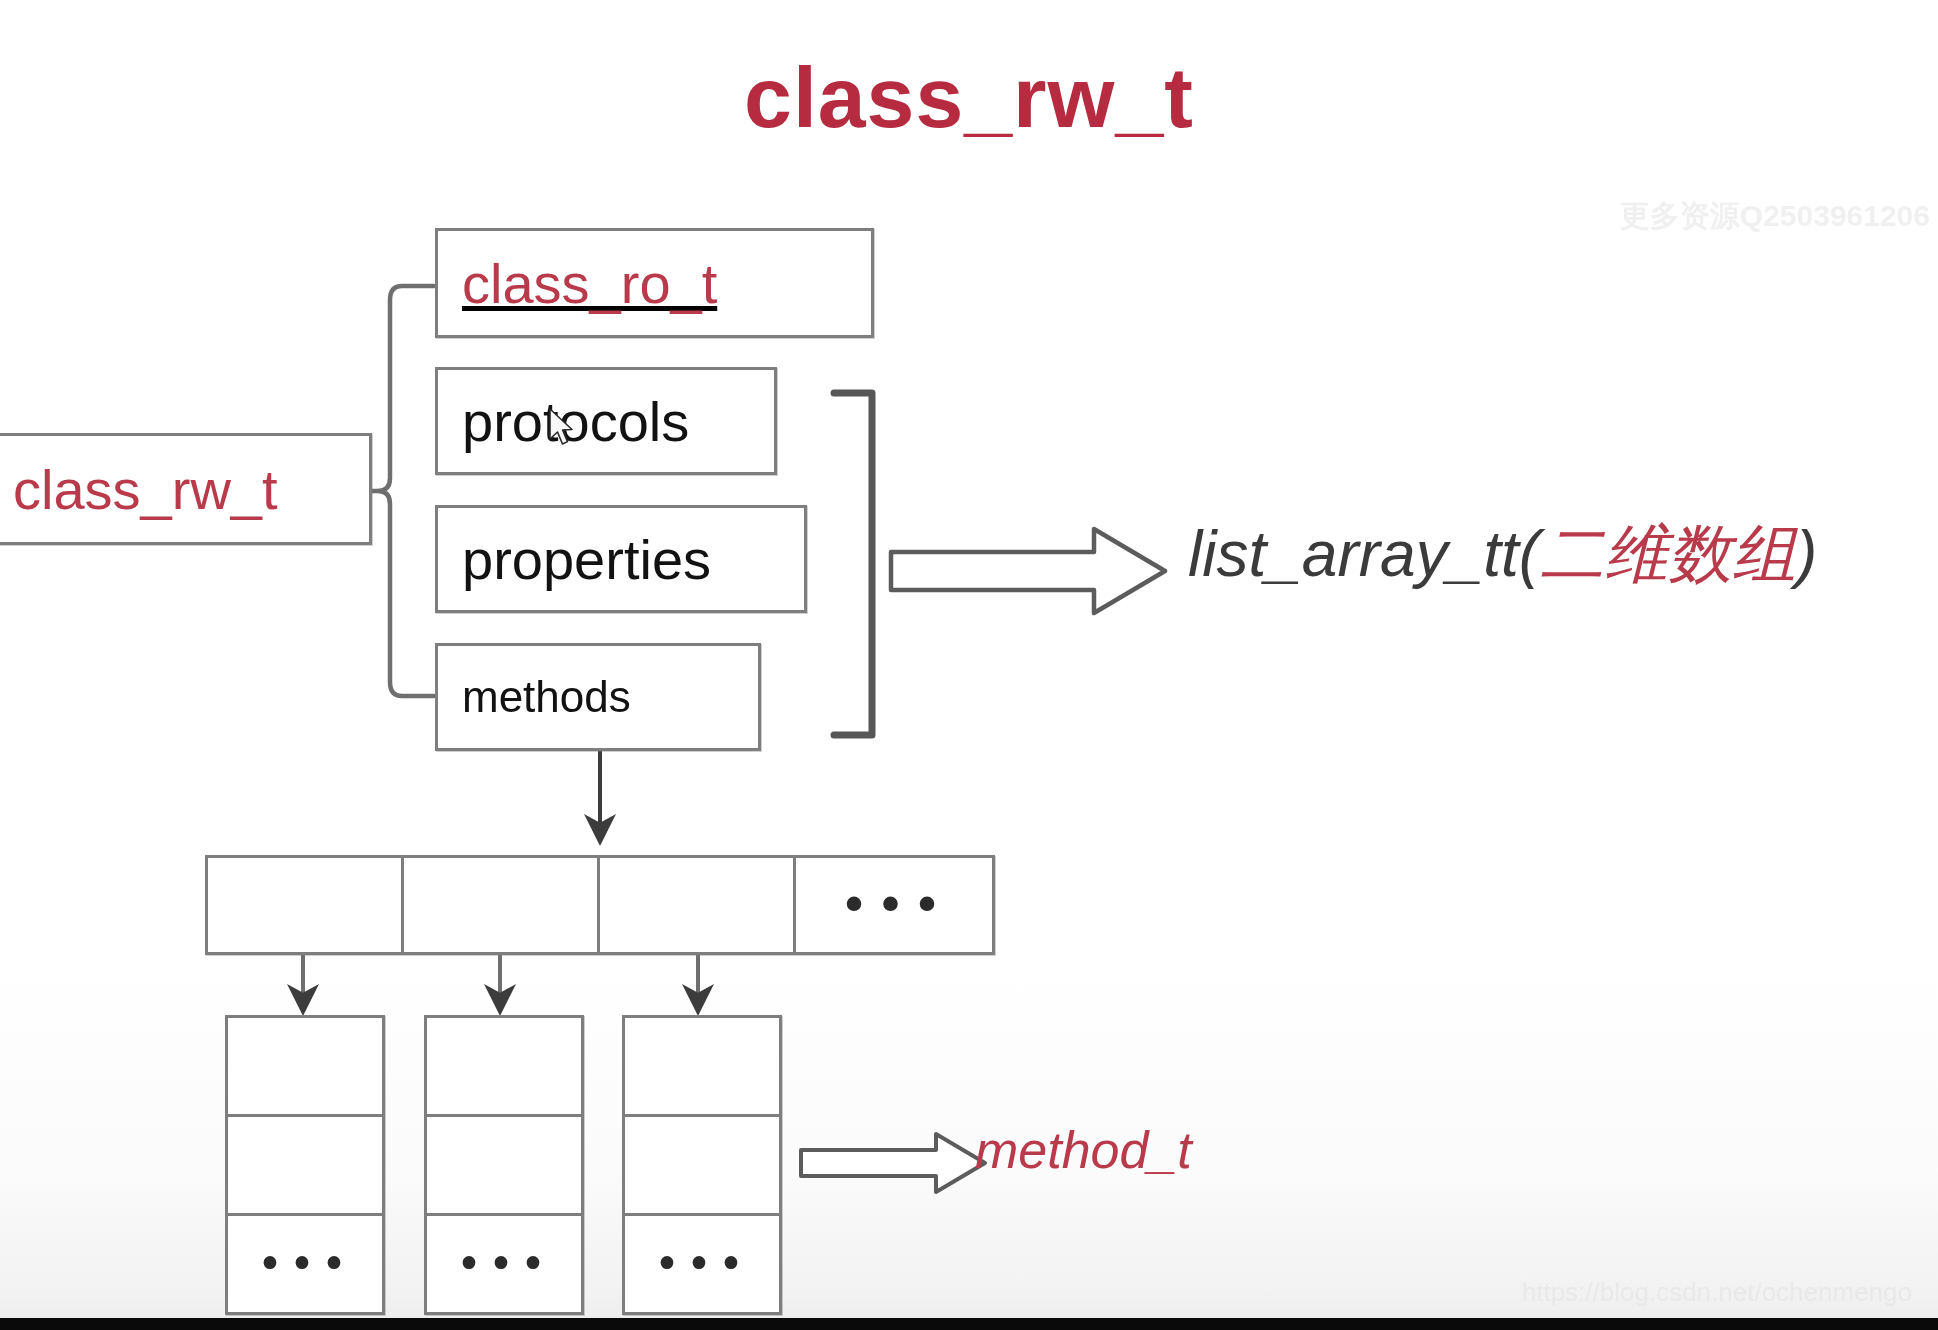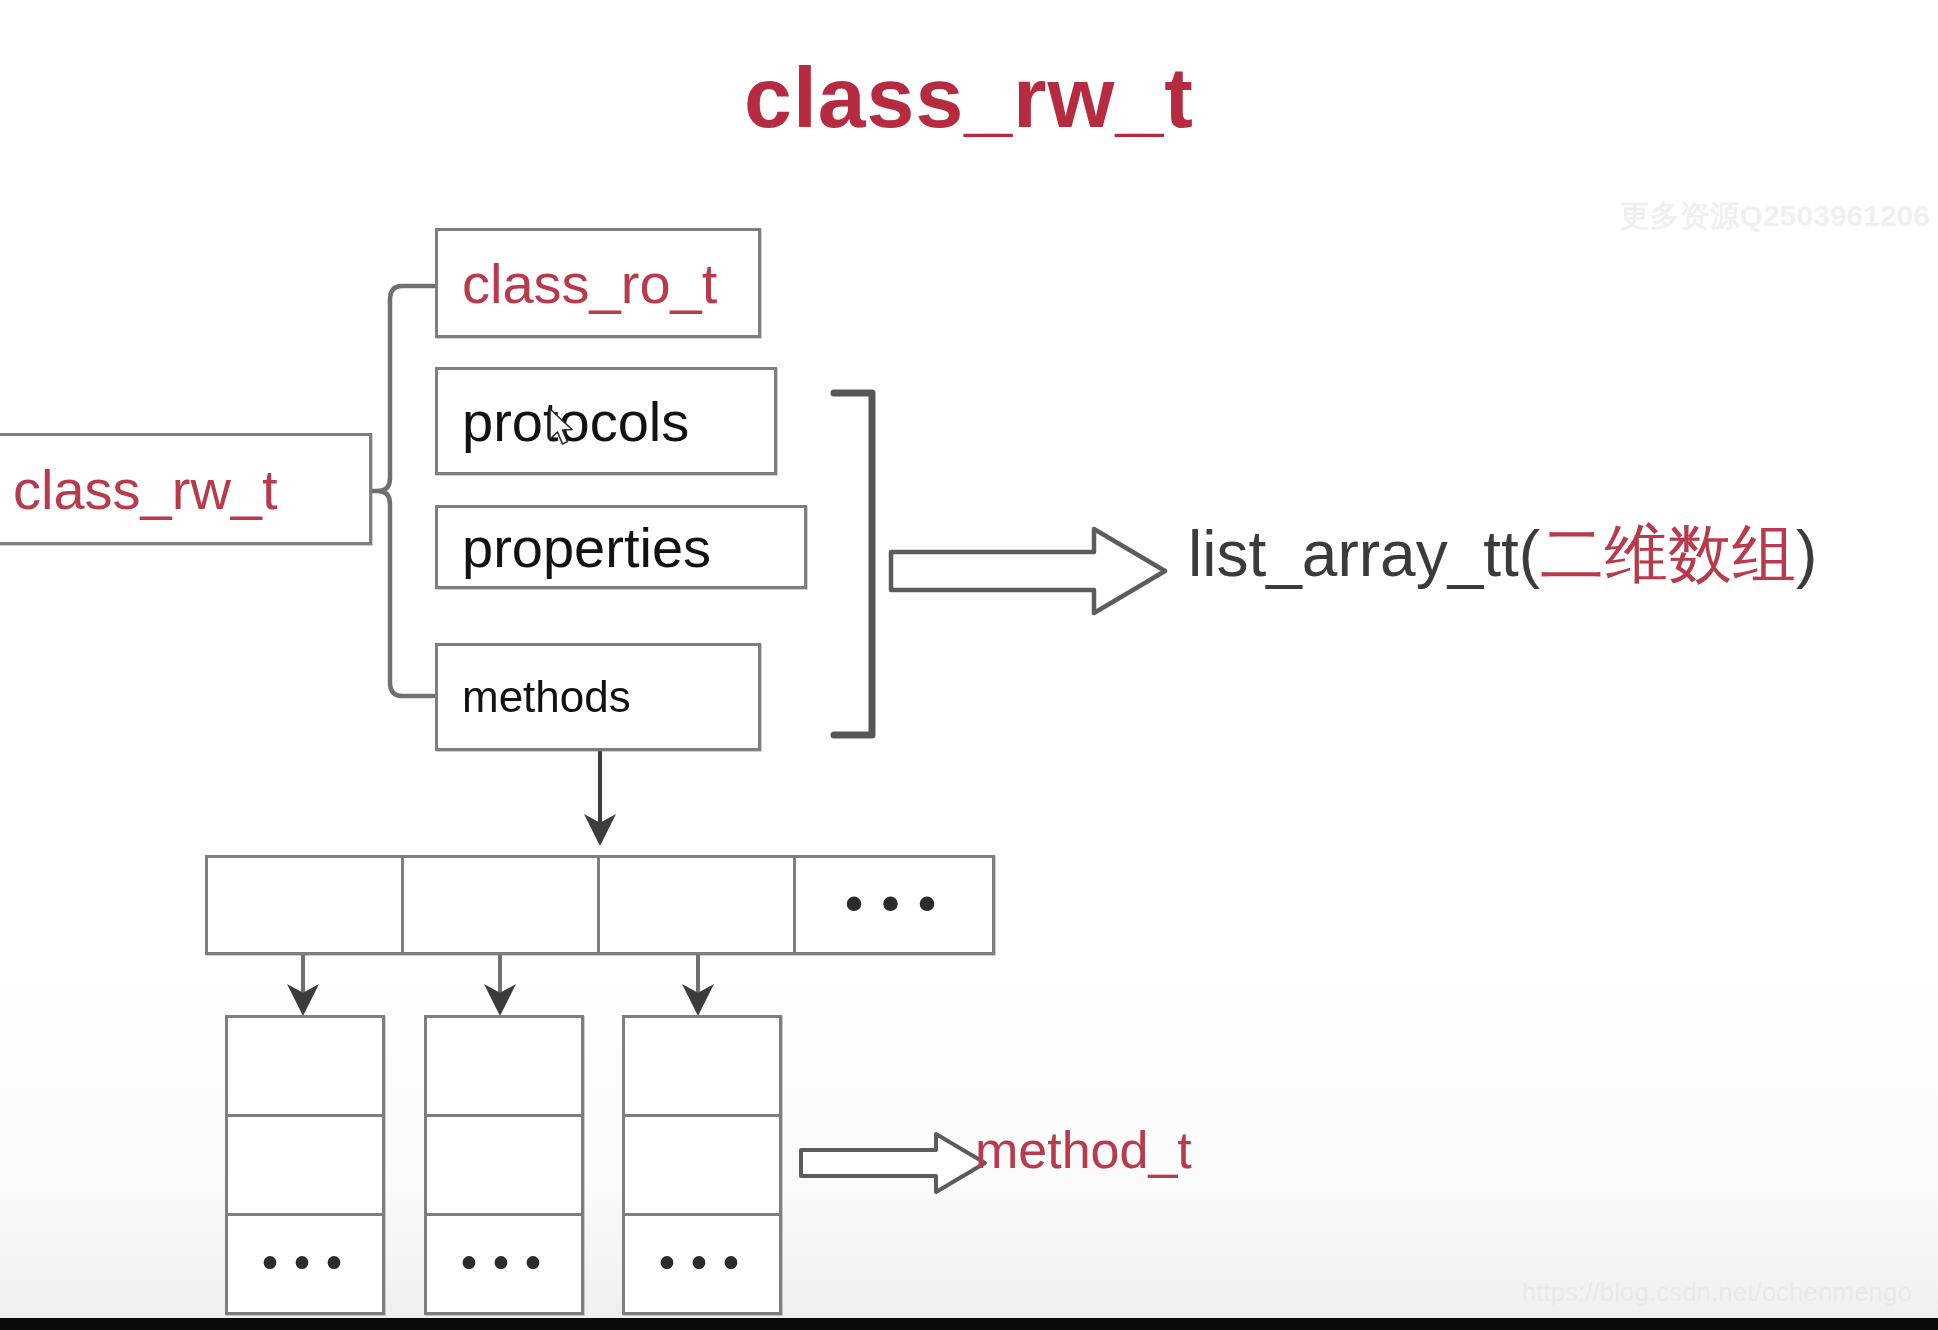--- a/index.html
+++ b/index.html
@@ -56,25 +56,25 @@
   .box > span {
     display: block;
     padding-left: 24px;
     white-space: nowrap;
   }
   .box.red > span { color: #b83a4b; }
   .box.blk > span { color: #121212; }
 
   #box-rw   { left: -14px; top: 433px;  width: 386px; height: 112px; }
   #box-rw   > span { font-size: 56px; }
-  #box-ro   { left: 435px; top: 228px;  width: 326px; height: 110px; }
+  #box-ro   { left: 435px; top: 228px;  width: 439px; height: 110px; text-decoration: underline; }
   #box-ro   > span { font-size: 56px; }
   #box-prot { left: 435px; top: 367px;  width: 342px; height: 108px; }
   #box-prot > span { font-size: 56px; }
-  #box-prop { left: 435px; top: 505px;  width: 372px; height: 84px; }
+  #box-prop { left: 435px; top: 505px;  width: 372px; height: 108px; }
   #box-prop > span { font-size: 56px; }
   #box-meth { left: 435px; top: 643px;  width: 326px; height: 108px; }
   #box-meth > span { font-size: 44px; }
 
   
   #brace-left {
     position: absolute;
     left: 372px;
     top: 282px;
     width: 66px;
@@ -90,20 +90,21 @@
   }
 
   .blockarrow { position: absolute; }
   #arrow-list { left: 888px; top: 525px; width: 280px; height: 92px; }
   #arrow-method { left: 798px; top: 1130px; width: 190px; height: 66px; }
 
   .label {
     position: absolute;
     white-space: nowrap;
     line-height: 1;
+    font-style: italic;
   }
   #label-list {
     left: 1188px;
     top: 522px;
     font-size: 64px;
     color: #3b3b3b;
   }
   #label-list .cn { color: #b83a4b; }
   #label-method {
     left: 975px;

